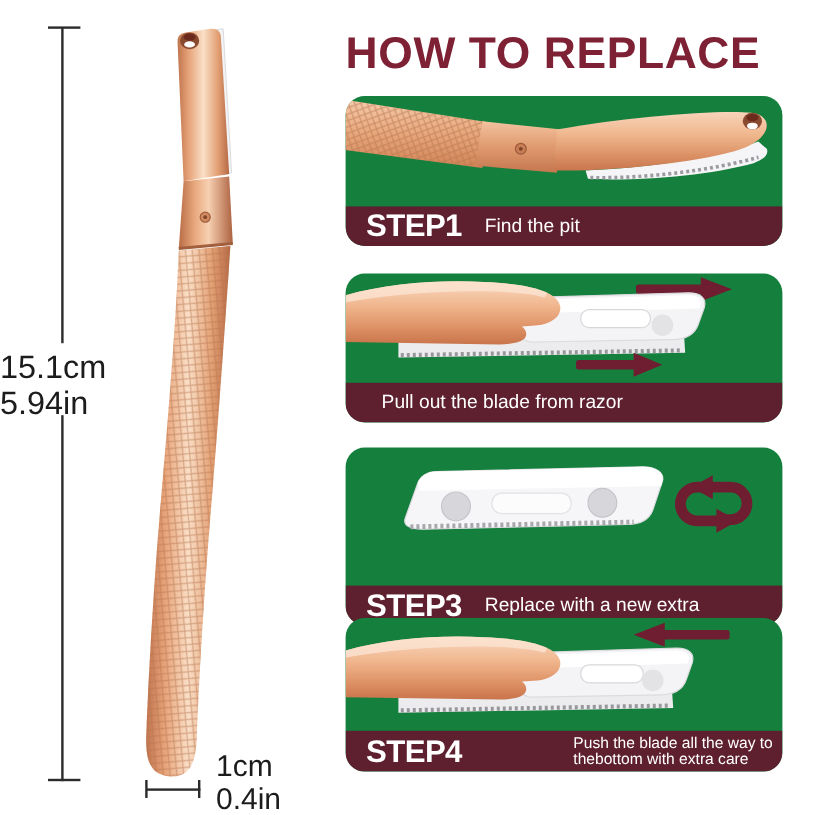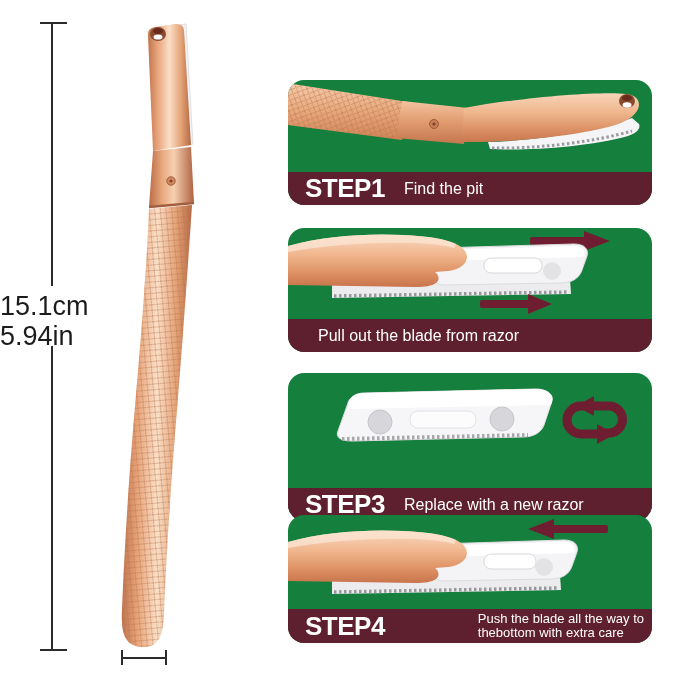--- a/index.html
+++ b/index.html
@@ -81,21 +81,26 @@
   <div class="mline" style="left:51px;top:346px;width:2px;height:305px"></div>
   <div class="mline" style="left:40px;top:649px;width:27px;height:2px"></div>
   <div class="dim-len">
     <div>15.1cm</div>
     <div>5.94in</div>
   </div>
 
   <div class="mline" style="left:121px;top:650px;width:2px;height:15px"></div>
   <div class="mline" style="left:122px;top:657px;width:45px;height:2px"></div>
   <div class="mline" style="left:165px;top:650px;width:2px;height:15px"></div>
-
+  <div class="dim-wid">
+    <div>1cm</div>
+    <div>0.4in</div>
+  </div>
+
+  <div class="title">HOW TO REPLACE</div>
 
   <div class="panel p1">
     <svg class="art" width="364" height="92" viewBox="0 0 364 92">
       <defs>
         <linearGradient id="g1" x1="0" y1="0" x2="0" y2="1">
           <stop offset="0" stop-color="#f6ccac"></stop>
             <stop offset=".5" stop-color="#e8a87c"></stop>
             <stop offset="1" stop-color="#d08355"></stop>
         </linearGradient>
         <linearGradient id="g1b" x1="0" y1="0" x2="0" y2="1">
@@ -188,21 +193,21 @@
           <path d="M312,61 H293 A13.5,13.5 0 0 1 293,33 H297"></path>
         </g>
         <g fill="#6f1e31">
           <polygon points="306,23 306,43 288,33"></polygon>
           <polygon points="309,51 309,71 327,61"></polygon>
         </g>
       </g>
     </svg>
     <div class="bar">
       <span class="step">STEP3</span>
-      <span class="cap">Replace with a new razor</span>
+      <span class="cap">Replace with a new extra</span>
     </div>
   </div>
 
   <div class="panel p4">
     <svg class="art" width="364" height="94" viewBox="0 0 364 94">
       <defs>
         <linearGradient id="g4" x1="0" y1="0" x2="0" y2="1">
           <stop offset="0" stop-color="#f9d8c0"></stop>
             <stop offset=".4" stop-color="#f0b58c"></stop>
           <stop offset=".75" stop-color="#dd8f63"></stop>

